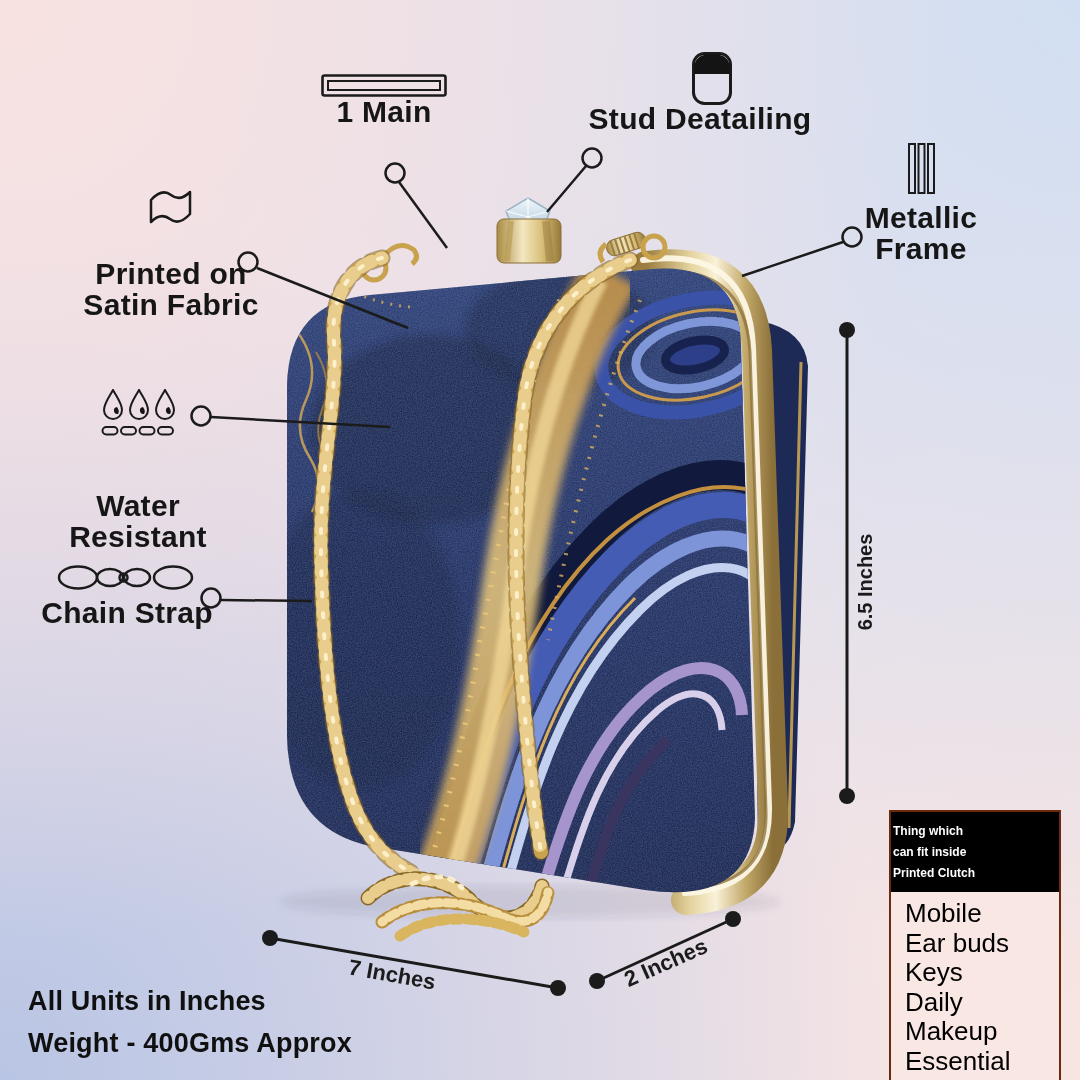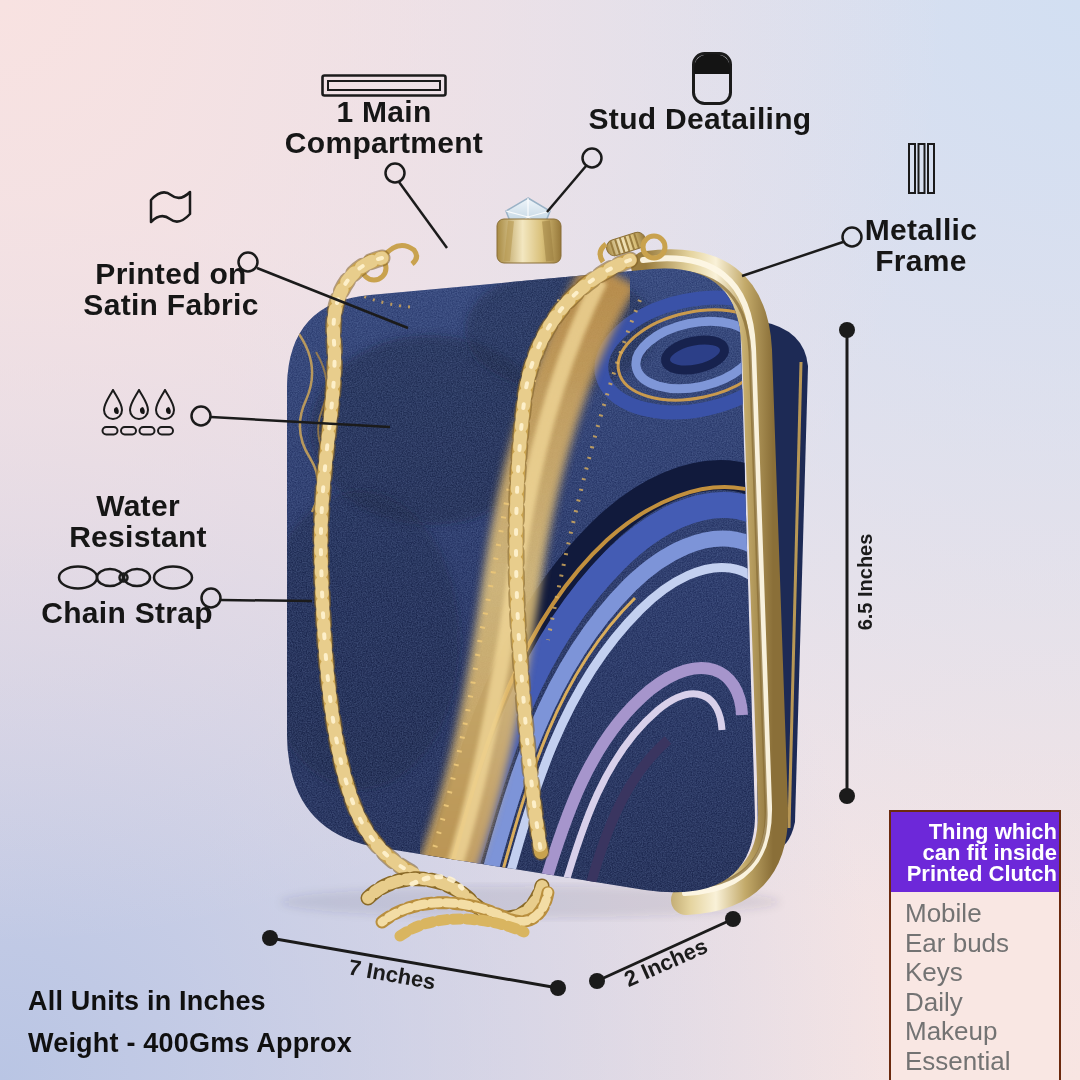--- a/index.html
+++ b/index.html
@@ -22,25 +22,25 @@
   .icon{position:absolute;}
   .note{
     position:absolute;color:#101010;font-weight:bold;font-size:27px;
     letter-spacing:.2px;white-space:nowrap;
   }
   .fitbox{
     position:absolute;left:889px;top:810px;width:172px;
     border:2px solid #6b2a0e;background:#f9e7e3;box-sizing:border-box;
   }
   .fitbox-header{
-    background:#6d28d9;color:#ffffff;text-align:right;
-    font-weight:bold;font-size:22px;line-height:21px;padding:9px 2px 8px 2px;
+    background:#000000;color:#ffffff;text-align:left;
+    font-weight:bold;font-size:12px;line-height:21px;padding:9px 2px 8px 2px;
   }
   .fitbox-body{padding:7px 4px 10px 14px;}
-  .fitbox-item{font-size:26px;line-height:29.5px;color:#737373;}
+  .fitbox-item{font-size:26px;line-height:29.5px;color:#000000;}
   .dimtext{
     font-family:"Liberation Sans",sans-serif;font-weight:bold;fill:#1b1b1b;
   }
 </style>
 </head>
 <body>
 
 <div class="canvas">
 
   <svg class="layer" width="1080" height="1080" viewBox="0 0 1080 1080">
@@ -263,28 +263,27 @@
         <ellipse cx="53" cy="14.5" rx="13" ry="8.5"></ellipse>
         <ellipse cx="80" cy="14.5" rx="13" ry="8.5"></ellipse>
         <ellipse cx="116" cy="14.5" rx="19" ry="11"></ellipse>
         <circle cx="66.5" cy="14.5" r="4"></circle>
       </g>
     </svg>
   </div>
 
   <div class="callout" style="left:259px;top:96px;width:250px;">
     <div>1 Main</div>
-    <div>Compartment</div>
   </div>
 
   <div class="callout" style="left:550px;top:103px;width:300px;">
     <div>Stud Deatailing</div>
   </div>
 
-  <div class="callout" style="left:821px;top:214px;width:200px;">
+  <div class="callout" style="left:821px;top:202px;width:200px;">
     <div>Metallic</div>
     <div>Frame</div>
   </div>
 
   <div class="callout" style="left:46px;top:233px;width:250px;margin-top:25px;">
     <div>Printed on</div>
     <div>Satin Fabric</div>
   </div>
 
   <div class="callout" style="left:13px;top:442px;width:250px;margin-top:48px;">

